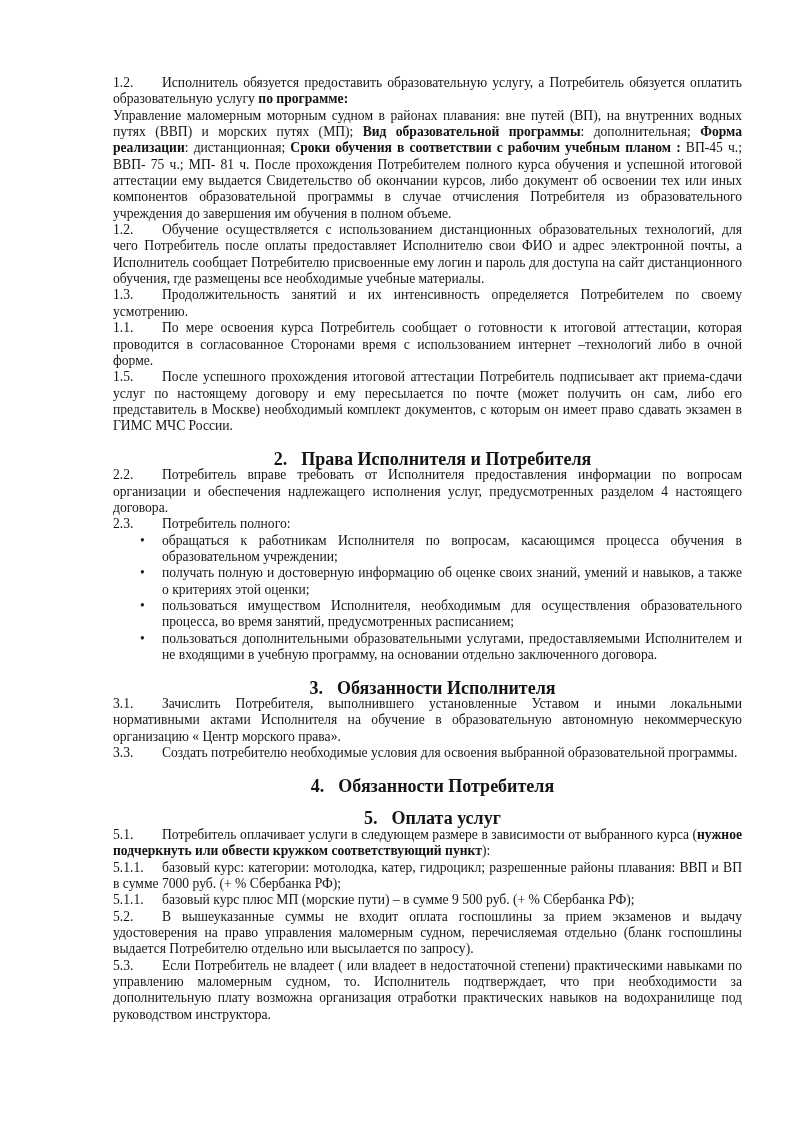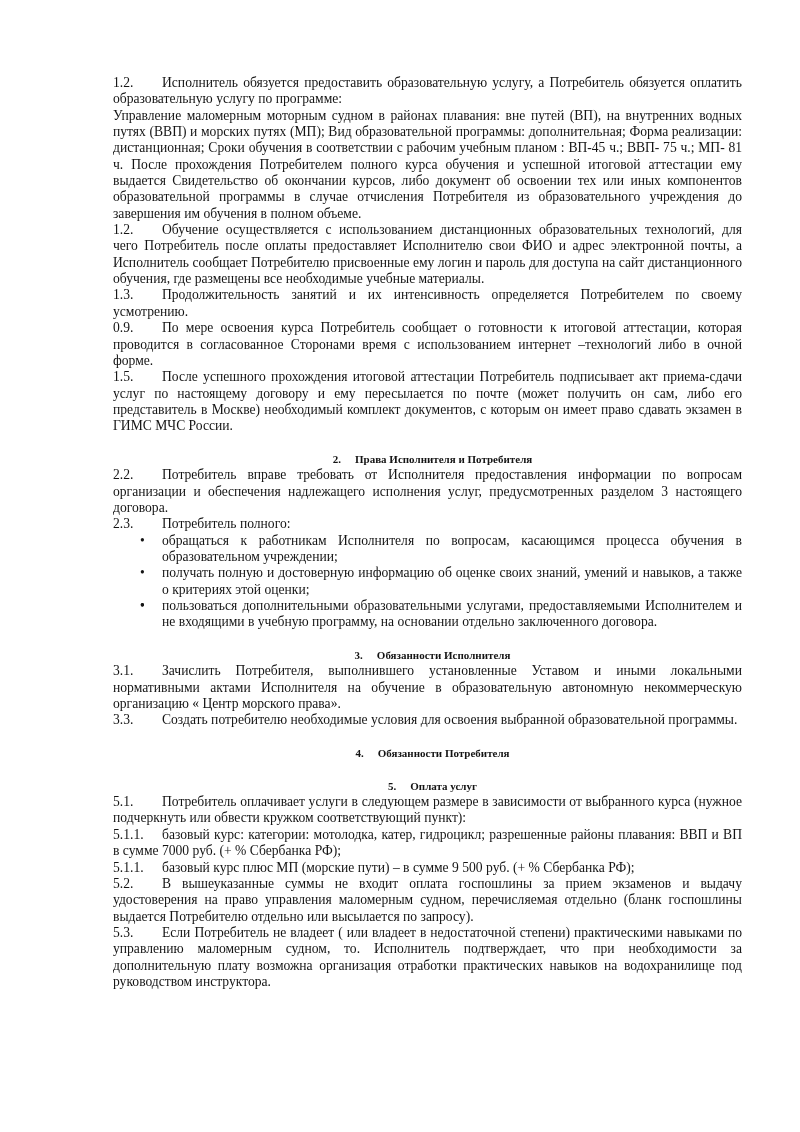--- a/index.html
+++ b/index.html
@@ -4,53 +4,53 @@
 <style>
   html, body { margin: 0; padding: 0; background: #ffffff; }
   body { width: 800px; height: 1132px; overflow: hidden; position: relative; }
   .page {
     position: absolute; left: 113px; top: 75px; width: 629px;
     font-family: "Liberation Serif", serif; font-size: 13.6px; line-height: 16.35px;
     color: #141414; text-align: justify;
   }
   p { margin: 0; }
   .num { display: inline-block; width: 49px; text-indent: 0; }
-  b { font-weight: normal; }
+  b { font-weight: bold; }
   h2 {
-    margin: 0; font-size: 11px; line-height: 16.35px; font-weight: bold;
+    margin: 0; font-size: 18px; line-height: 16.35px; font-weight: bold;
     text-align: center; padding-left: 10px;
   }
   h2 .hn { display: inline-block; margin-right: 14px; }
   .gap { height: 16.35px; }
   ul.bullets { list-style: none; margin: 0; padding: 0; }
   ul.bullets li { position: relative; padding-left: 49px; }
   ul.bullets li .dot { position: absolute; left: 27px; top: 0; }
 </style>
 </head>
 <body>
 
 <div class="page">
 
   <p><span class="num">1.2.</span><span>Исполнитель обязуется предоставить образовательную услугу, а Потребитель обязуется оплатить образовательную услугу </span><b>по программе:</b></p>
 
   <p><span>Управление маломерным моторным судном в районах плавания: вне путей (ВП), на внутренних водных путях (ВВП) и морских путях (МП); </span><b>Вид образовательной программы</b><span>: дополнительная; </span><b>Форма реализации</b><span>: дистанционная;  </span><b>Сроки обучения в соответствии с рабочим учебным планом :</b><span> ВП-45 ч.; ВВП- 75 ч.; МП- 81 ч. После прохождения Потребителем полного курса обучения и успешной итоговой аттестации ему выдается   Свидетельство об окончании курсов, либо документ об освоении тех или иных компонентов образовательной программы в случае отчисления Потребителя из образовательного учреждения до завершения им обучения в полном объеме.</span></p>
 
   <p><span class="num">1.2.</span><span>Обучение осуществляется с использованием дистанционных образовательных технологий, для чего Потребитель после оплаты предоставляет Исполнителю свои ФИО и адрес электронной почты, а Исполнитель сообщает Потребителю присвоенные ему логин и пароль для доступа  на сайт дистанционного обучения, где размещены все необходимые учебные материалы.</span></p>
   <p><span class="num">1.3.</span><span>Продолжительность занятий и их интенсивность определяется Потребителем по своему усмотрению.</span></p>
-  <p><span class="num">0.9.</span><span>По мере освоения курса Потребитель  сообщает о готовности к итоговой аттестации, которая проводится  в согласованное Сторонами время с использованием интернет –технологий либо в очной форме.</span></p>
+  <p><span class="num">1.1.</span><span>По мере освоения курса Потребитель  сообщает о готовности к итоговой аттестации, которая проводится  в согласованное Сторонами время с использованием интернет –технологий либо в очной форме.</span></p>
   <p><span class="num">1.5.</span><span>После успешного прохождения итоговой аттестации Потребитель подписывает акт приема-сдачи услуг по настоящему договору и ему пересылается по почте (может получить он сам, либо его представитель в Москве) необходимый комплект документов, с которым он имеет право сдавать экзамен в ГИМС МЧС России.</span></p>
 
   <div class="gap"></div>
   <h2><span class="hn">2.</span><span>Права Исполнителя и Потребителя</span></h2>
-  <p><span class="num">2.2.</span><span>Потребитель вправе требовать от Исполнителя предоставления информации по вопросам организации и обеспечения надлежащего исполнения услуг, предусмотренных разделом 3 настоящего договора.</span></p>
+  <p><span class="num">2.2.</span><span>Потребитель вправе требовать от Исполнителя предоставления информации по вопросам организации и обеспечения надлежащего исполнения услуг, предусмотренных разделом 4 настоящего договора.</span></p>
   <p><span class="num">2.3.</span><span>Потребитель полного:</span></p>
   <ul class="bullets">
     <li><span class="dot">•</span><span>обращаться к работникам Исполнителя по вопросам, касающимся процесса обучения в образовательном учреждении;</span></li>
     <li><span class="dot">•</span><span>получать полную и достоверную информацию об оценке своих знаний, умений и навыков, а также о критериях этой оценки;</span></li>
-    <li><span class="dot">•</span></li>
+    <li><span class="dot">•</span><span>пользоваться имуществом Исполнителя, необходимым для осуществления образовательного процесса, во время занятий, предусмотренных расписанием;</span></li>
     <li><span class="dot">•</span><span>пользоваться дополнительными образовательными услугами, предоставляемыми Исполнителем и не входящими в учебную программу, на основании отдельно заключенного договора.</span></li>
   </ul>
 
   <div class="gap"></div>
   <h2><span class="hn">3.</span><span>Обязанности Исполнителя</span></h2>
   <p><span class="num">3.1.</span><span>Зачислить Потребителя, выполнившего установленные Уставом и иными локальными нормативными актами Исполнителя на обучение в образовательную автономную некоммерческую организацию « Центр морского права».</span></p>
   <p><span class="num">3.3.</span><span>Создать потребителю необходимые условия для освоения выбранной образовательной программы.</span></p>
 
   <div class="gap"></div>
   <h2><span class="hn">4.</span><span>Обязанности Потребителя</span></h2>

